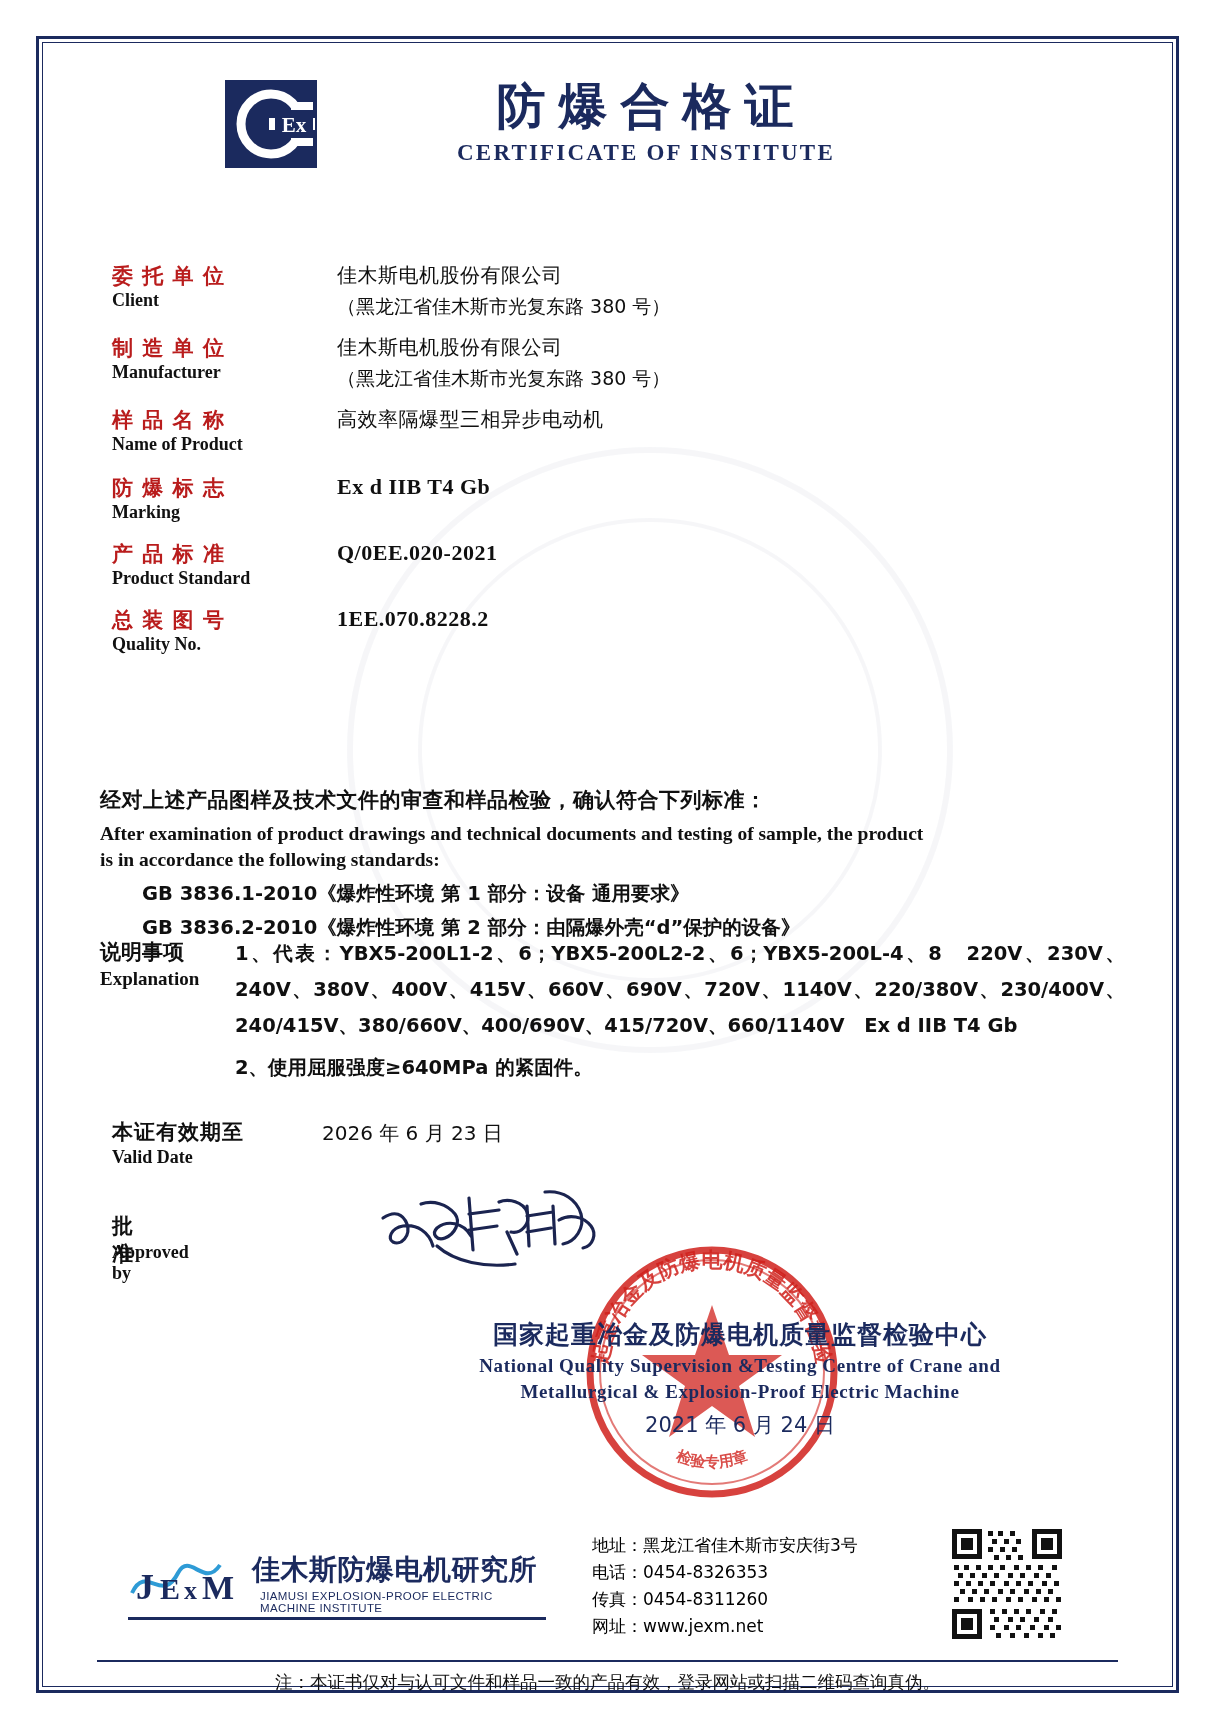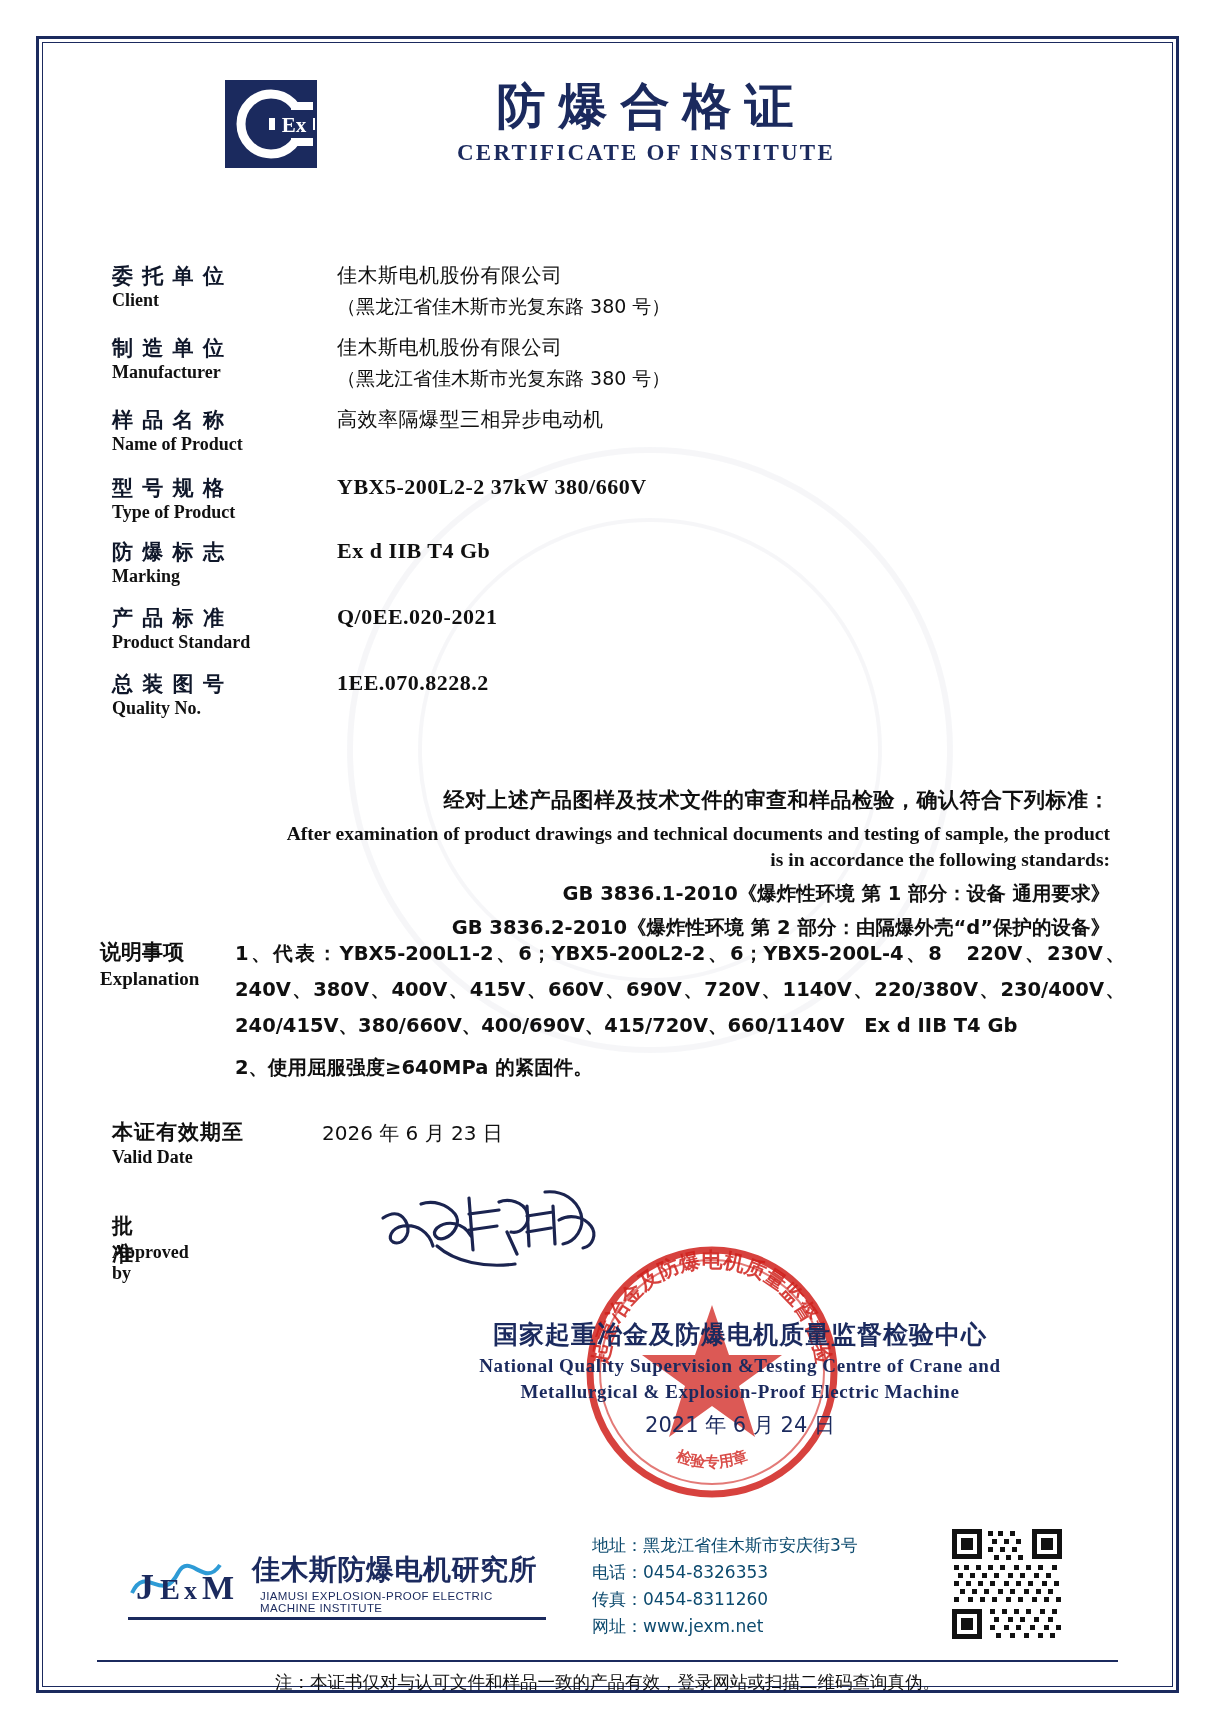--- a/index.html
+++ b/index.html
@@ -112,21 +112,21 @@
     min-height: 62px;
   }
   .f-label-cn {
     position: absolute;
     left: 0;
     top: 0;
     width: 200px;
     font-family: "DejaVu Sans", sans-serif;
     font-weight: bold;
     font-size: 21px;
-    color: #0f172a;
+    color: #b91c1c;
     letter-spacing: 1px;
   }
   .f-label-en {
     position: absolute;
     left: 0;
     top: 28px;
     width: 230px;
     font-family: "Liberation Serif", serif;
     font-weight: bold;
     font-size: 18px;
@@ -152,21 +152,20 @@
     font-family: "DejaVu Sans", sans-serif;
     font-size: 19px;
   }
 
   
   .statement {
     position: absolute;
     left: 100px;
     top: 786px;
     width: 1010px;
-    text-align: right;
   }
   .st-cn {
     font-family: "DejaVu Sans", sans-serif;
     font-weight: bold;
     font-size: 21px;
     letter-spacing: 0.5px;
   }
   .st-en {
     margin-top: 7px;
     font-family: "Liberation Serif", serif;
@@ -349,21 +348,21 @@
     background: #1b2a5e;
   }
 
   .contact {
     position: absolute;
     left: 592px;
     top: 1532px;
     font-family: "DejaVu Sans", sans-serif;
     font-size: 17px;
     line-height: 27px;
-    color: #0c4a6e;
+    color: #000000;
   }
   .contact .ln { white-space: nowrap; }
 
   .qr {
     position: absolute;
     left: 948px;
     top: 1525px;
     width: 118px;
     height: 118px;
   }
@@ -444,25 +443,20 @@
       <div class="f-value">佳木斯电机股份有限公司</div>
       <div class="f-sub">（黑龙江省佳木斯市光复东路 380 号）</div>
     </div>
 
     <div class="field-row" style="height:68px">
       <div class="f-label-cn">样 品 名 称</div>
       <div class="f-label-en">Name of Product</div>
       <div class="f-value">高效率隔爆型三相异步电动机</div>
     </div>
 
-    <div class="field-row" style="height:64px">
-      <div class="f-label-cn">型 号 规 格</div>
-      <div class="f-label-en">Type of Product</div>
-      <div class="f-value serif">YBX5-200L2-2    37kW    380/660V</div>
-    </div>
 
     <div class="field-row" style="height:66px">
       <div class="f-label-cn">防 爆 标 志</div>
       <div class="f-label-en">Marking</div>
       <div class="f-value serif">Ex d IIB T4 Gb</div>
     </div>
 
     <div class="field-row" style="height:66px">
       <div class="f-label-cn">产 品 标 准</div>
       <div class="f-label-en">Product Standard</div>

